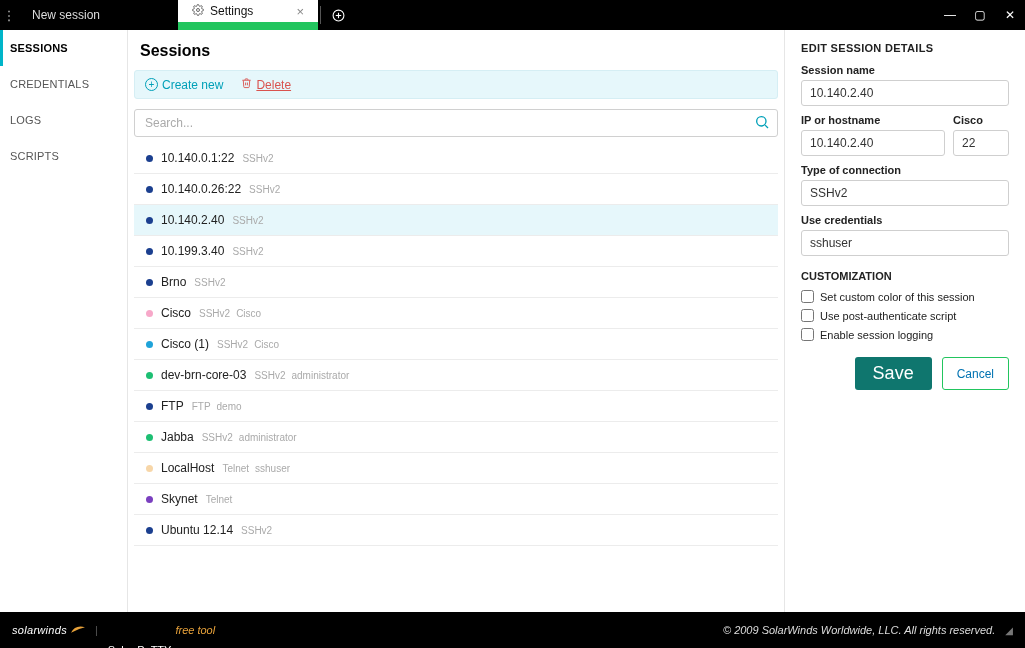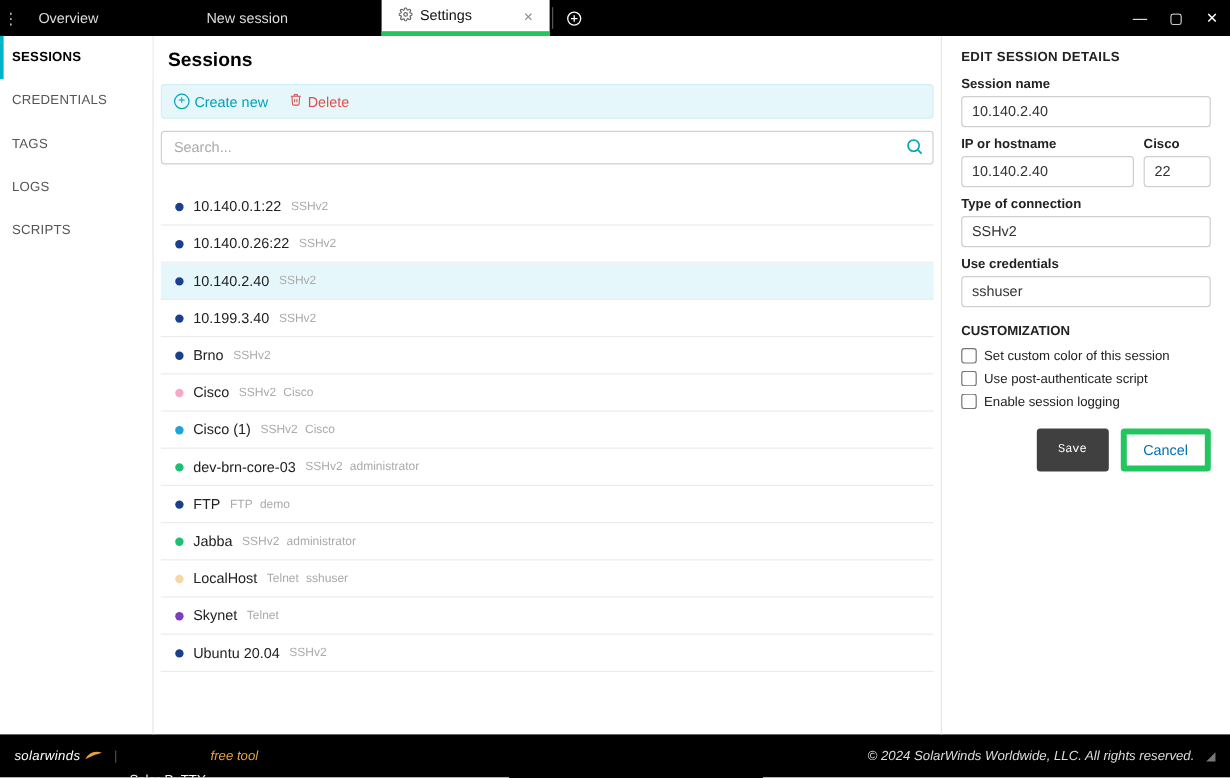--- a/index.html
+++ b/index.html
@@ -4,45 +4,45 @@
 <style>
   * { box-sizing: border-box; margin: 0; padding: 0; font-family: "Segoe UI", Arial, sans-serif; }
   html, body { width: 1025px; height: 648px; background: #fff; overflow: hidden; }
 
   
   .topbar { height: 30px; background: #000; display: flex; align-items: stretch; color: #fff; }
   .topbar .drag-icon { width: 18px; display:flex; align-items:center; justify-content:center; font-size:13px; color:#bbb; }
   .topbar .tab { height:30px; display:flex; align-items:center; padding:0 14px; font-size:12px; color:#ddd; cursor:pointer; position:relative; }
   .topbar .tab.overview { width:140px; }
   .topbar .tab.newsession { width:160px; }
-  .topbar .tab.settings { background:#fff; color:#111; width:140px; border-bottom:4px solid #22c55e; }
+  .topbar .tab.settings { background:#fff; color:#111; width:140px; border-bottom:8px solid #22c55e; }
   .topbar .tab.settings .gear { margin-right:6px; display:inline-block; }
   .topbar .tab .close { margin-left:auto; font-size:13px; color:#888; padding-left:14px; }
   .topbar .divider { width:1px; background:#555; margin:6px 2px; }
   .topbar .addtab { width:30px; display:flex; align-items:center; justify-content:center; color:#fff; font-size:14px; cursor:pointer; }
   .topbar .spacer { flex:1; }
   .window-controls { display:flex; align-items:center; }
   .window-controls .wc { width:30px; height:30px; display:flex; align-items:center; justify-content:center; color:#fff; font-size:12px; cursor:pointer; }
 
   
   .body { display:flex; height:582px; }
   .sidebar { width:128px; border-right:1px solid #e6e6e6; padding-top:0; }
   .sidebar .navitem { font-size:11px; color:#555; padding:12px 10px; cursor:pointer; letter-spacing:0.2px; }
   .sidebar .navitem.active { color:#000; font-weight:600; border-left:3px solid #00b5c9; background:#fff; padding-left:7px; }
 
   .main { flex:1; display:flex; flex-direction:column; border-right:1px solid #e6e6e6; }
   .page-title { font-size:16px; font-weight:600; padding:12px 0 10px 6px; margin-left:6px; }
 
   .actionbar { background:#e6f7fb; border:1px solid #d5eef4; border-radius:3px; padding:6px 10px; display:flex; align-items:center; gap:18px; margin:0 6px 10px 6px; }
   .actionbar .create { color:#00a0b8; font-size:12px; display:flex; align-items:center; gap:4px; cursor:pointer; }
   .actionbar .plus-circle { width:13px; height:13px; border:1.5px solid #00a0b8; border-radius:50%; display:inline-flex; align-items:center; justify-content:center; font-size:10px; line-height:1; }
-  .actionbar .delete { color:#d9534f; font-size:12px; display:flex; align-items:center; gap:4px; cursor:pointer; }
+  .actionbar .delete { color:#d9534f; font-size:12px; display:flex; align-items:center; gap:4px; cursor:pointer;text-decoration:underline; }
   .trash-icon { display:inline-block; }
 
-  .searchbox { margin:0 6px 20px 6px; position:relative; }
+  .searchbox { margin:0 6px 6px 6px; position:relative; }
   .searchbox input { width:100%; border:1px solid #d0d0d0; border-radius:3px; padding:6px 30px 6px 10px; font-size:12px; color:#333; }
   .searchbox input::placeholder { color:#aaa; }
   .searchbox .sicon { position:absolute; right:8px; top:5px; color:#00a0b8; }
 
   .session-list { margin:0 6px; }
   .row { display:flex; align-items:center; padding:8px 8px 8px 12px; border-bottom:1px solid #ececec; font-size:12px; cursor:pointer; }
   .row.selected { background:#e6f7fb; }
   .dot { width:7px; height:7px; border-radius:50%; margin-right:8px; flex-shrink:0; }
   .row .name { color:#222; }
   .row .meta { color:#aaa; font-size:10px; margin-left:8px; }
@@ -53,41 +53,38 @@
   .panel h3 { font-size:11px; font-weight:700; letter-spacing:0.3px; margin-bottom:10px; }
   .panel label.fld { font-size:11px; font-weight:600; display:block; margin-top:8px; margin-bottom:4px; }
   .panel input[type=text], .panel select { width:100%; border:1px solid #cfcfcf; border-radius:3px; padding:5px 8px; font-size:12px; color:#333; background:#fff; }
   .panel .row2 { display:flex; gap:8px; }
   .panel .row2 .c1 { flex:1; }
   .panel .row2 .c2 { width:56px; }
   .panel .section-h { font-size:11px; font-weight:700; margin-top:14px; margin-bottom:8px; }
   .panel .chk { display:flex; align-items:center; gap:6px; font-size:11px; margin:6px 0; }
   .panel .chk input { width:13px; height:13px; }
   .panel .btns { display:flex; justify-content:flex-end; gap:10px; margin-top:16px; }
-  .btn-save { background:#404040; color:#fff; border:none; padding:6px 18px; font-size:10px; border-radius:3px; cursor:pointer;font-family:Liberation Mono, monospace; }
-  .btn-cancel { background:#fff; color:#0072b1; border:5px solid #22c55e; padding:6px 14px; font-size:12px; border-radius:3px; cursor:pointer; }
+  .btn-save { background:#0f766e; color:#fff; border:none; padding:6px 18px; font-size:18px; border-radius:3px; cursor:pointer; }
+  .btn-cancel { background:#fff; color:#0072b1; border:1px solid #22c55e; padding:6px 14px; font-size:12px; border-radius:3px; cursor:pointer; }
   select { appearance:none; -webkit-appearance:none; background-image:linear-gradient(45deg, transparent 50%, #0072b1 50%), linear-gradient(135deg, #0072b1 50%, transparent 50%); background-position: calc(100% - 14px) 10px, calc(100% - 10px) 10px; background-size:4px 4px, 4px 4px; background-repeat:no-repeat; }
 
   
   .footer { height:36px; background:#000; color:#bbb; display:flex; align-items:center; padding:16px 12px; font-size:11px; }
   .footer .brand { color:#fff; font-style:italic; letter-spacing:0.3px; display:flex; align-items:center; gap:4px; }
   .footer .brandsep { color:#555; margin:0 10px; }
   .footer .prod { color:#fff;margin-top:40px; }
   .footer .free { color:#e8a23a; font-style:italic; margin-left:4px; }
   .footer .copy { margin-left:auto; font-style:italic; color:#ddd; }
   .footer .resize { margin-left:10px; color:#777; font-size:10px; }
 </style>
 </head>
 <body>
 
 <div class="topbar">
   <div class="drag-icon">⋮</div>
-  <div class="tab overview">
-    <span>Overview</span>
-  </div>
   <div class="tab newsession">
     <span>New session</span>
   </div>
   <div class="tab settings">
     <span class="gear">
       <svg width="12" height="12" viewBox="0 0 24 24" fill="none" stroke="#666" stroke-width="2">
           <circle cx="12" cy="12" r="3"></circle>
           <path d="M19.4 15a1.7 1.7 0 0 0 .3 1.8l.1.1a2 2 0 1 1-2.8 2.8l-.1-.1a1.7 1.7 0 0 0-1.8-.3 1.7 1.7 0 0 0-1 1.5V21a2 2 0 1 1-4 0v-.1a1.7 1.7 0 0 0-1-1.5 1.7 1.7 0 0 0-1.8.3l-.1.1a2 2 0 1 1-2.8-2.8l.1-.1a1.7 1.7 0 0 0 .3-1.8 1.7 1.7 0 0 0-1.5-1H3a2 2 0 1 1 0-4h.1a1.7 1.7 0 0 0 1.5-1 1.7 1.7 0 0 0-.3-1.8l-.1-.1a2 2 0 1 1 2.8-2.8l.1.1a1.7 1.7 0 0 0 1.8.3h0a1.7 1.7 0 0 0 1-1.5V3a2 2 0 1 1 4 0v.1a1.7 1.7 0 0 0 1 1.5h0a1.7 1.7 0 0 0 1.8-.3l.1-.1a2 2 0 1 1 2.8 2.8l-.1.1a1.7 1.7 0 0 0-.3 1.8v0a1.7 1.7 0 0 0 1.5 1H21a2 2 0 1 1 0 4h-.1a1.7 1.7 0 0 0-1.5 1z"></path>
         </svg>
     </span>
@@ -108,21 +105,20 @@
     <div class="wc">▢</div>
     <div class="wc">✕</div>
   </div>
 </div>
 
 <div class="body">
 
   <div class="sidebar" id="sidebar">
       <div class="navitem active">SESSIONS</div>
       <div class="navitem">CREDENTIALS</div>
-      <div class="navitem">TAGS</div>
       <div class="navitem">LOGS</div>
       <div class="navitem">SCRIPTS</div>
     </div>
 
   <div class="main">
     <div class="page-title">Sessions</div>
 
     <div class="actionbar">
       <div class="create">
         <span class="plus-circle">+</span>
@@ -213,21 +209,21 @@
           <span class="meta">Telnet</span>
           <span class="meta2">sshuser</span>
         </div>
         <div class="row">
           <span class="dot" style="background: rgb(122, 63, 191);"></span>
           <span class="name">Skynet</span>
           <span class="meta">Telnet</span>
         </div>
         <div class="row">
           <span class="dot" style="background: rgb(27, 63, 143);"></span>
-          <span class="name">Ubuntu 20.04</span>
+          <span class="name">Ubuntu 12.14</span>
           <span class="meta">SSHv2</span>
         </div>
       </div>
   </div>
 
   <div class="panel">
     <h3>EDIT SESSION DETAILS</h3>
 
     <label class="fld">Session name</label>
     <input type="text" value="10.140.2.40" style="">
@@ -279,15 +275,15 @@
 <div class="footer">
   <span class="brand">
     <span>solarwinds</span>
     <svg width="14" height="10" viewBox="0 0 20 12">
         <path d="M0 10 Q6 -2 20 2 Q10 4 0 10" fill="#e8a23a"></path>
       </svg>
   </span>
   <span class="brandsep">|</span>
   <span class="prod">Solar-PuTTY</span>
   <span class="free">free tool</span>
-  <span class="copy">© 2024 SolarWinds Worldwide, LLC. All rights reserved.</span>
+  <span class="copy">© 2009 SolarWinds Worldwide, LLC. All rights reserved.</span>
   <span class="resize">◢</span>
 </div>
 
 </body></html>

